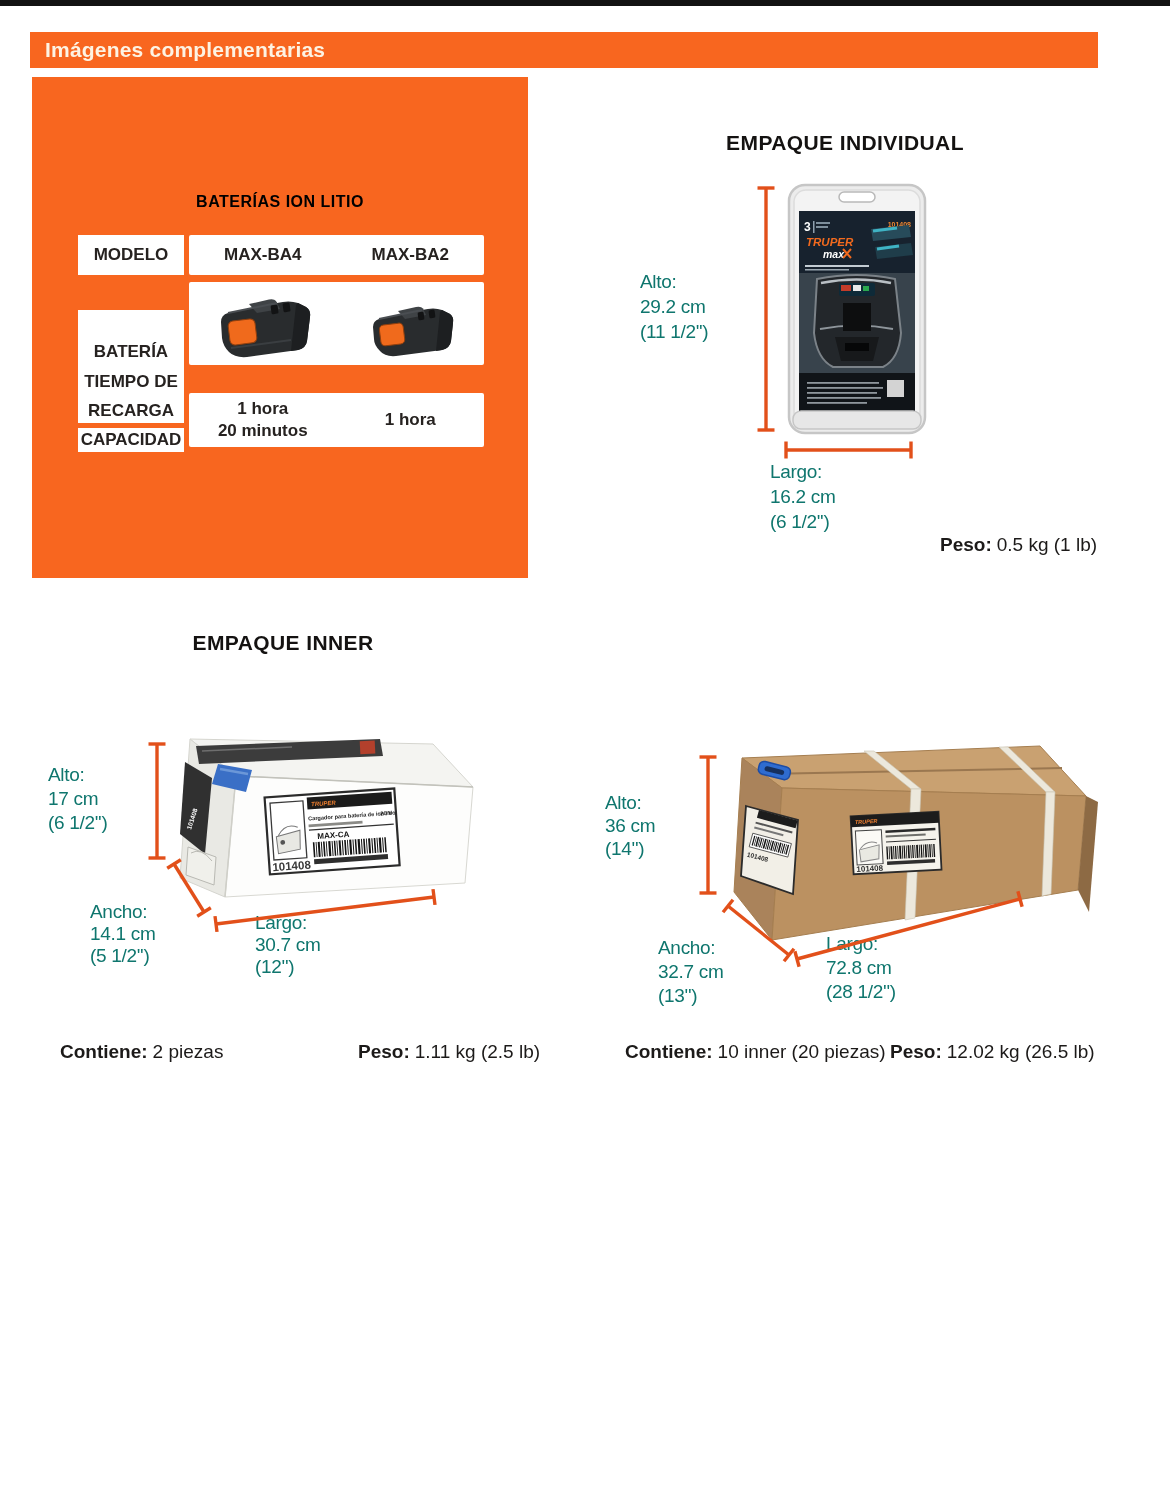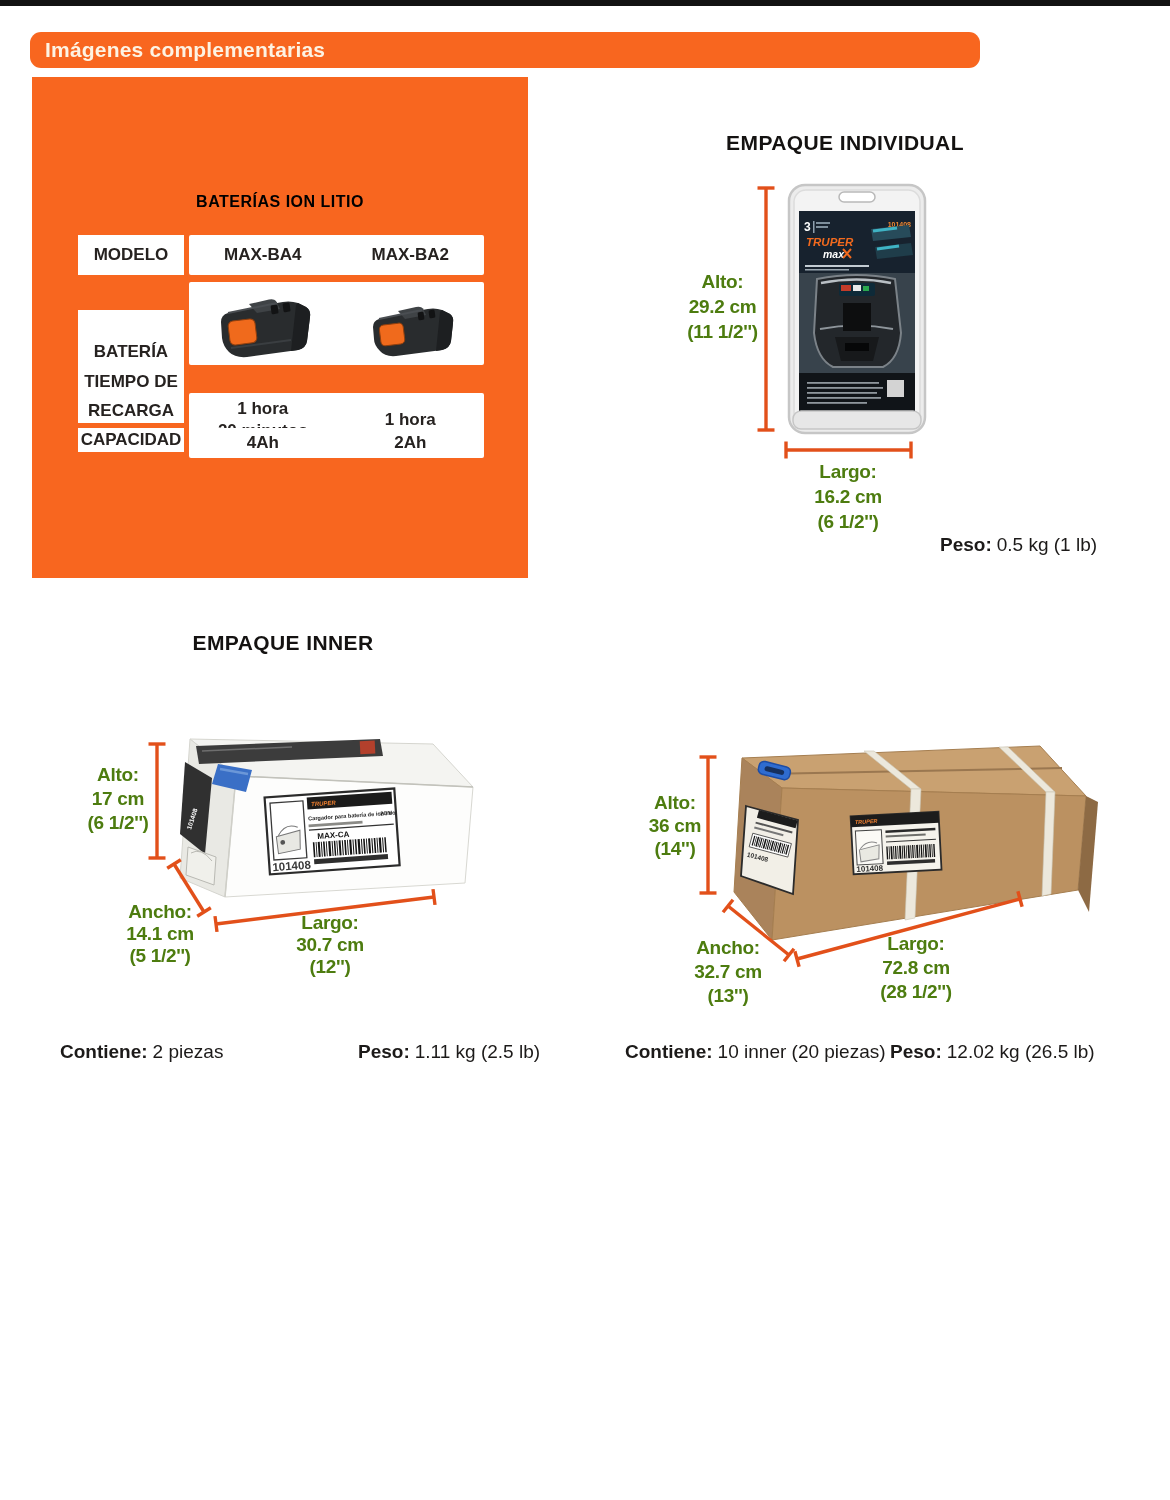--- a/index.html
+++ b/index.html
@@ -1,34 +1,34 @@
 <!DOCTYPE html>
 <html><head>
 <meta charset="utf-8">
 <style>
   html,body{margin:0;padding:0;background:#ffffff;}
   #page{position:relative;width:1170px;height:1500px;background:#ffffff;overflow:hidden;
         font-family:"Liberation Sans","DejaVu Sans",sans-serif;color:#1e1b1a;}
   .abs{position:absolute;}
   .topbar{left:0;top:0;width:1170px;height:6px;background:#121212;}
-  .headerbar{left:30px;top:32px;width:950px;height:36px;background:#f8661f;
-             display:flex;align-items:center;border-radius:11px;}
+  .headerbar{left:30px;top:32px;width:1068px;height:36px;background:#f8661f;
+             display:flex;align-items:center;}
   .headerbar .t{margin-left:15px;font-size:21px;font-weight:bold;color:#fdf3e3;letter-spacing:0.2px;}
   .panel{left:32px;top:77px;width:496px;height:501px;background:#f8661f;}
   .panel-title{left:0;top:116px;width:496px;text-align:center;font-size:16px;font-weight:bold;
                color:#000000;letter-spacing:0.5px;}
   .cell{position:absolute;background:#ffffff;display:flex;align-items:center;justify-content:center;
         font-weight:bold;font-size:17px;color:#262220;text-align:center;border-radius:0;}
   .pre{white-space:pre-line;}
   .vblock{position:absolute;background:#ffffff;border-radius:2px;display:flex;align-items:stretch;justify-content:flex-end;}
   .vcol{flex:1 1 50%;display:flex;align-items:center;justify-content:center;
         font-weight:bold;font-size:17px;color:#262220;text-align:center;}
   .section-title{width:400px;text-align:center;font-size:21px;font-weight:bold;color:#141211;
                  letter-spacing:0.4px;}
-  .dimlabel{font-weight:bold;font-size:19px;line-height:25px;color:#4d7c0f;text-align:center;
+  .dimlabel{font-weight:normal;font-size:19px;line-height:25px;color:#0f766e;text-align:left;
             white-space:pre-line;letter-spacing:-0.3px;}
   .lh22{line-height:22px;} .lh23{line-height:23px;} .lh24{line-height:24px;}
   .infoline{font-size:19px;color:#1c1a19;white-space:nowrap;}
   .infoline .lbl{font-weight:bold;}
   .infoline .val{font-weight:normal;margin-left:5px;}
   svg{display:block;}
   .overlay{left:0;top:0;pointer-events:none;}
 </style>
 </head>
 <body>
@@ -80,24 +80,20 @@
         </svg>
       </div>
     </div>
 
     <div class="vblock" style="left:157px;top:280px;width:295px;height:54px;margin-top:36px;">
       <div class="vcol pre" style="line-height:22px;">1 hora
 20 minutos</div>
       <div class="vcol">1 hora</div>
     </div>
 
-    <div class="vblock" style="left:157px;top:351px;width:295px;height:30px;">
-      <div class="vcol">4Ah</div>
-      <div class="vcol">2Ah</div>
-    </div>
   </div>
 
   <div class="abs section-title" style="left:645px;top:131px;">EMPAQUE INDIVIDUAL</div>
 
   <svg class="abs" style="left:787px;top:183px;" width="140" height="252" viewBox="0 0 140 252">
     <rect x="2" y="2" width="136" height="248" rx="16" fill="#ececec" stroke="#c6c6c6" stroke-width="2.5"></rect>
     <rect x="7" y="7" width="126" height="238" rx="12" fill="#f3f3f3" stroke="#dcdcdc" stroke-width="1.5"></rect>
     <rect x="52" y="9" width="36" height="10" rx="5" fill="#ffffff" stroke="#b9b9b9" stroke-width="1.5"></rect>
     <rect x="12" y="28" width="116" height="212" fill="#2a333c"></rect>
     <rect x="12" y="28" width="116" height="62" fill="#17222e"></rect>

